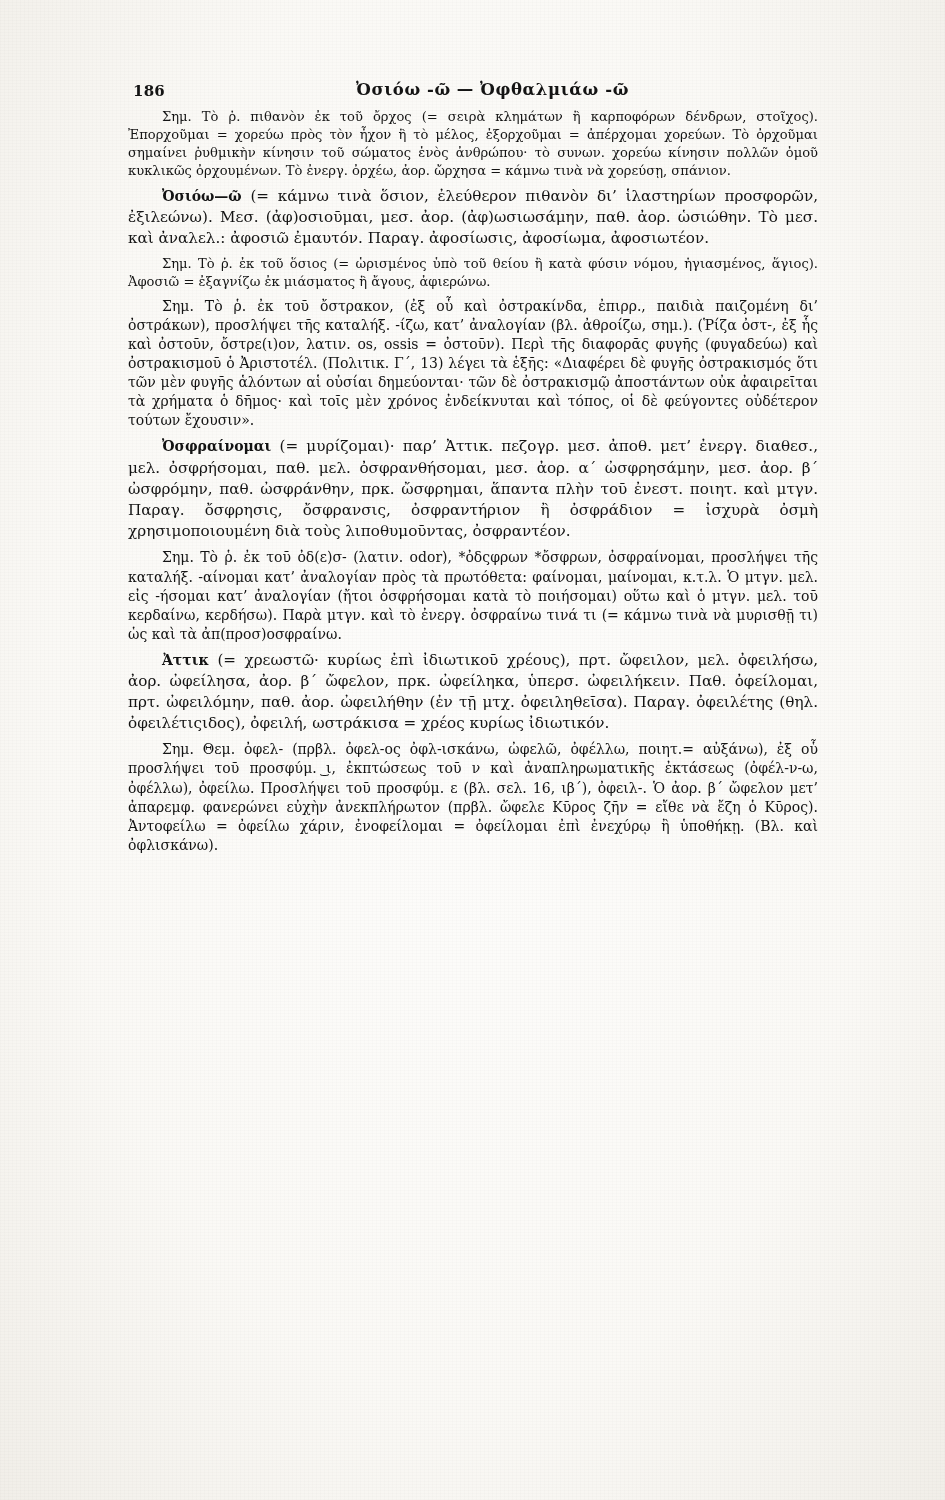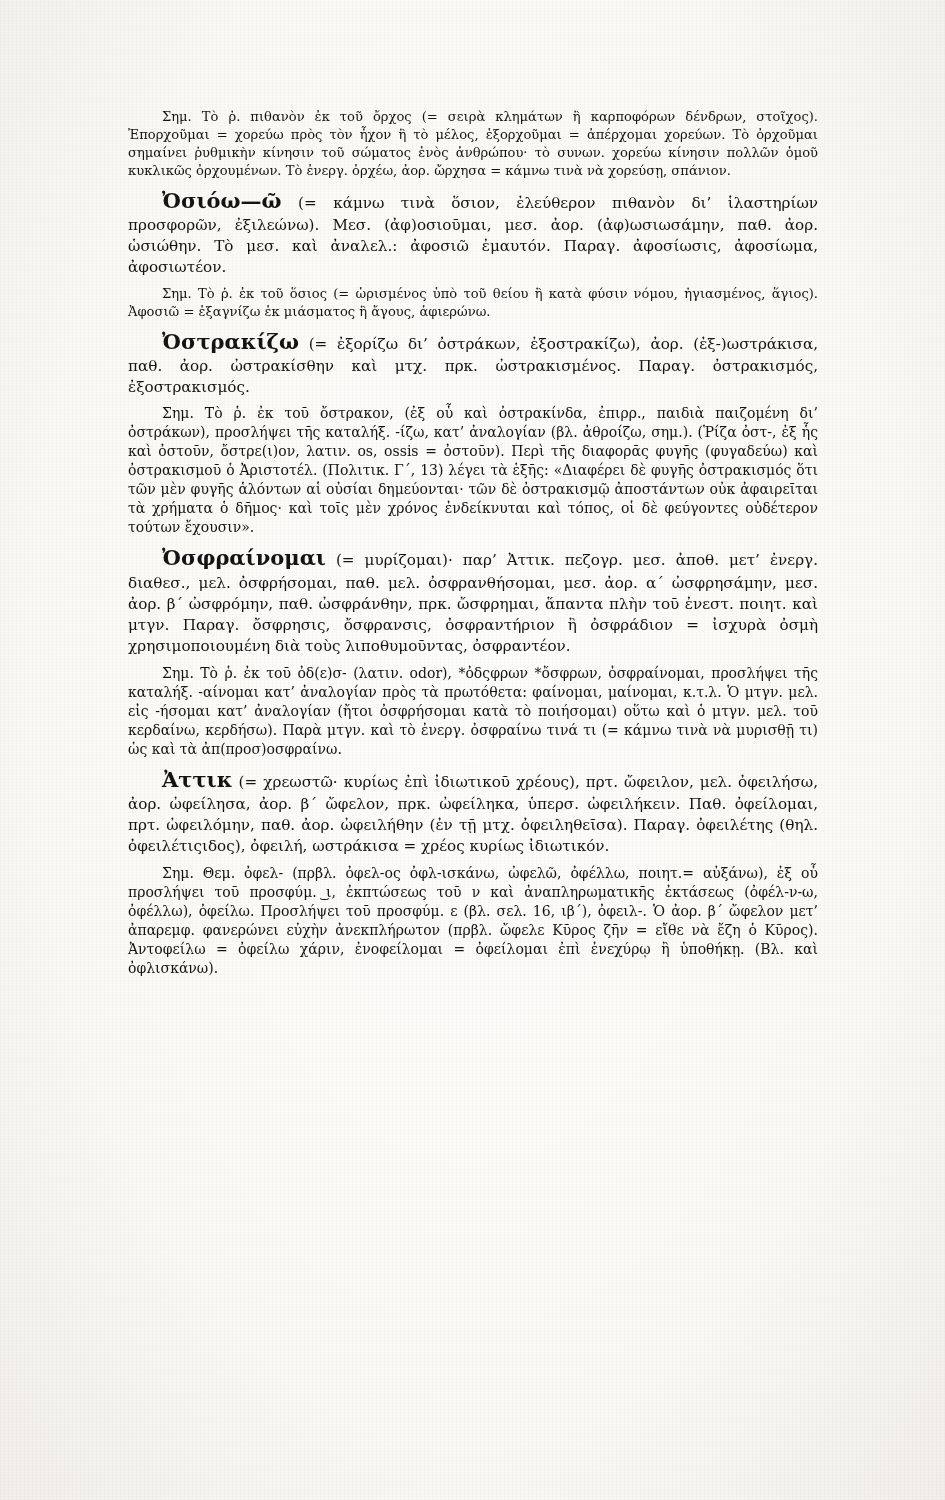--- a/index.html
+++ b/index.html
@@ -77,58 +77,60 @@
   .sm {
     font-size: 13.1px;
     line-height: 1.37;
   }
   .xsm {
     font-size: 14px;
     line-height: 1.36;
   }
   .hw {
     font-weight: bold;
-    font-size: 21px;
+    font-size: 14px;
   }
   
   .grain {
     position: absolute;
     inset: 0;
     pointer-events: none;
     opacity: 0.055;
     background-image:
       repeating-linear-gradient(0deg, rgba(0,0,0,0.5) 0px, rgba(0,0,0,0) 1px, rgba(0,0,0,0) 3px),
       repeating-linear-gradient(90deg, rgba(0,0,0,0.4) 0px, rgba(0,0,0,0) 1px, rgba(0,0,0,0) 4px);
   }
 </style>
 </head>
 <body>
 
 <div class="page">
 
+  <div class="header">
+    <div class="folio">186</div>
+    <div class="runhead">
+      <span>Ὀσιόω -ῶ</span><span class="dash">—</span><span>Ὀφθαλμιάω -ῶ</span>
+    </div>
+  </div>
 
   <div class="body">
 
     <p class="sm ind blk">
       <span>Σημ. Τὸ ῥ. πιθανὸν ἐκ τοῦ ὄρχος (= σειρὰ κλημάτων ἢ καρποφόρων δένδρων, στοῖχος). Ἐπορχοῦμαι = χορεύω πρὸς τὸν ἦχον ἢ τὸ μέλος, ἐξορχοῦμαι = ἀπέρχομαι χορεύων. Τὸ ὀρχοῦμαι σημαίνει ῥυθμικὴν κίνησιν τοῦ σώματος ἑνὸς ἀνθρώπου· τὸ συνων. χορεύω κίνησιν πολλῶν ὁμοῦ κυκλικῶς ὀρχουμένων. Τὸ ἐνεργ. ὀρχέω, ἀορ. ὤρχησα = κάμνω τινὰ νὰ χορεύσῃ, σπάνιον.</span>
     </p>
 
     <p class="ind blk">
       <span class="hw">Ὀσιόω—ῶ</span>
       <span>(= κάμνω τινὰ ὅσιον, ἐλεύθερον πιθανὸν δι’ ἱλαστηρίων προσφορῶν, ἐξιλεώνω). Μεσ. (ἀφ)οσιοῦμαι, μεσ. ἀορ. (ἀφ)ωσιωσάμην, παθ. ἀορ. ὡσιώθην. Τὸ μεσ. καὶ ἀναλελ.: ἀφοσιῶ ἐμαυτόν. Παραγ. ἀφοσίωσις, ἀφοσίωμα, ἀφοσιωτέον.</span>
     </p>
 
     <p class="sm ind blk">
       <span>Σημ. Τὸ ῥ. ἐκ τοῦ ὅσιος (= ὡρισμένος ὑπὸ τοῦ θείου ἢ κατὰ φύσιν νόμου, ἡγιασμένος, ἅγιος). Ἀφοσιῶ = ἐξαγνίζω ἐκ μιάσματος ἢ ἄγους, ἀφιερώνω.</span>
     </p>
 
-    <p class="ind blk">
-      <span class="hw">Ὀστρακίζω</span>
-      <span>(= ἐξορίζω δι’ ὀστράκων, ἐξοστρακίζω), ἀορ. (ἐξ-)ωστράκισα, παθ. ἀορ. ὠστρακίσθην καὶ μτχ. πρκ. ὠστρακισμένος. Παραγ. ὀστρακισμός, ἐξοστρακισμός.</span>
-    </p>
 
     <p class="xsm ind blk">
       <span>Σημ. Τὸ ῥ. ἐκ τοῦ ὄστρακον, (ἐξ οὗ καὶ ὀστρακίνδα, ἐπιρρ., παιδιὰ παιζομένη δι’ ὀστράκων), προσλήψει τῆς καταλήξ. -ίζω, κατ’ ἀναλογίαν (βλ. ἀθροίζω, σημ.). (Ῥίζα ὀστ-, ἐξ ἧς καὶ ὀστοῦν, ὄστρε(ι)ον, λατιν. os, ossis = ὀστοῦν). Περὶ τῆς διαφορᾶς φυγῆς (φυγαδεύω) καὶ ὀστρακισμοῦ ὁ Ἀριστοτέλ. (Πολιτικ. Γ΄, 13) λέγει τὰ ἑξῆς: «Διαφέρει δὲ φυγῆς ὀστρακισμός ὅτι τῶν μὲν φυγῆς ἁλόντων αἱ οὐσίαι δημεύονται· τῶν δὲ ὀστρακισμῷ ἀποστάντων οὐκ ἀφαιρεῖται τὰ χρήματα ὁ δῆμος· καὶ τοῖς μὲν χρόνος ἐνδείκνυται καὶ τόπος, οἱ δὲ φεύγοντες οὐδέτερον τούτων ἔχουσιν».</span>
     </p>
 
     <p class="ind blk">
       <span class="hw">Ὀσφραίνομαι</span>
       <span>(= μυρίζομαι)· παρ’ Ἀττικ. πεζογρ. μεσ. ἀποθ. μετ’ ἐνεργ. διαθεσ., μελ. ὀσφρήσομαι, παθ. μελ. ὀσφρανθήσομαι, μεσ. ἀορ. α΄ ὠσφρησάμην, μεσ. ἀορ. β΄ ὠσφρόμην, παθ. ὠσφράνθην, πρκ. ὤσφρημαι, ἅπαντα πλὴν τοῦ ἐνεστ. ποιητ. καὶ μτγν. Παραγ. ὄσφρησις, ὄσφρανσις, ὀσφραντήριον ἢ ὀσφράδιον = ἰσχυρὰ ὀσμὴ χρησιμοποιουμένη διὰ τοὺς λιποθυμοῦντας, ὀσφραντέον.</span>
     </p>
 

